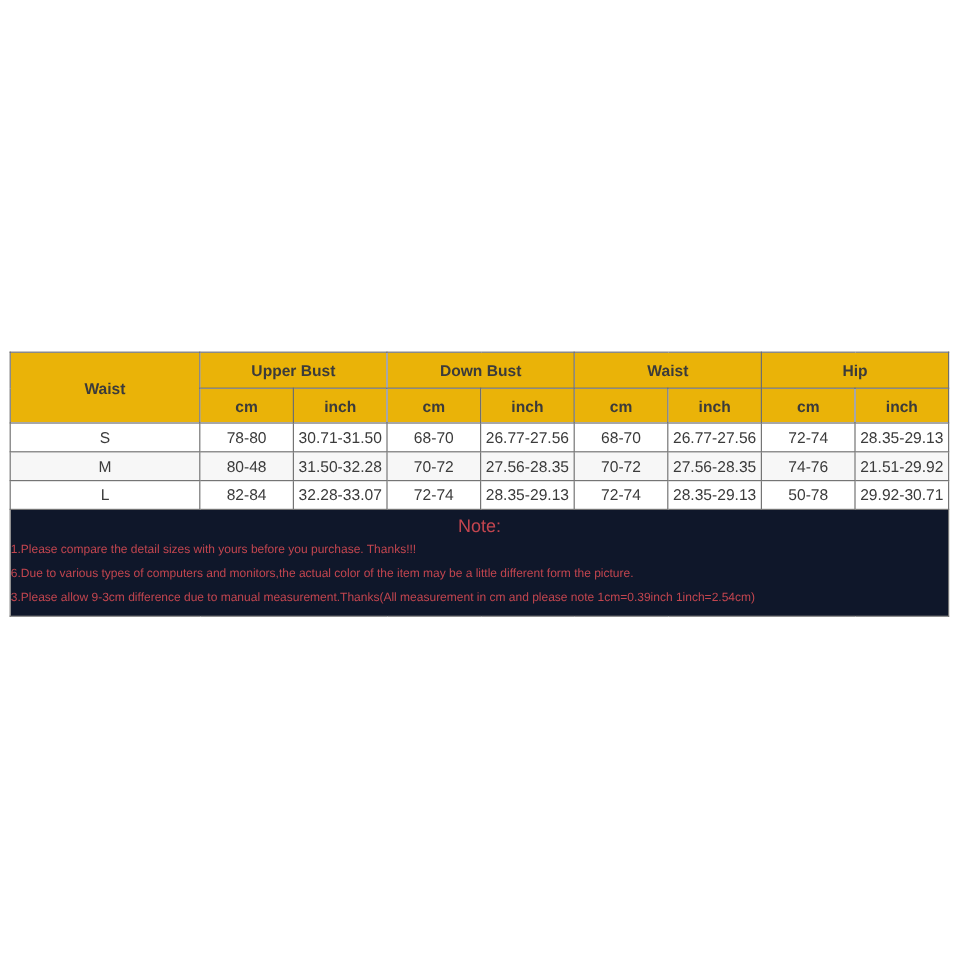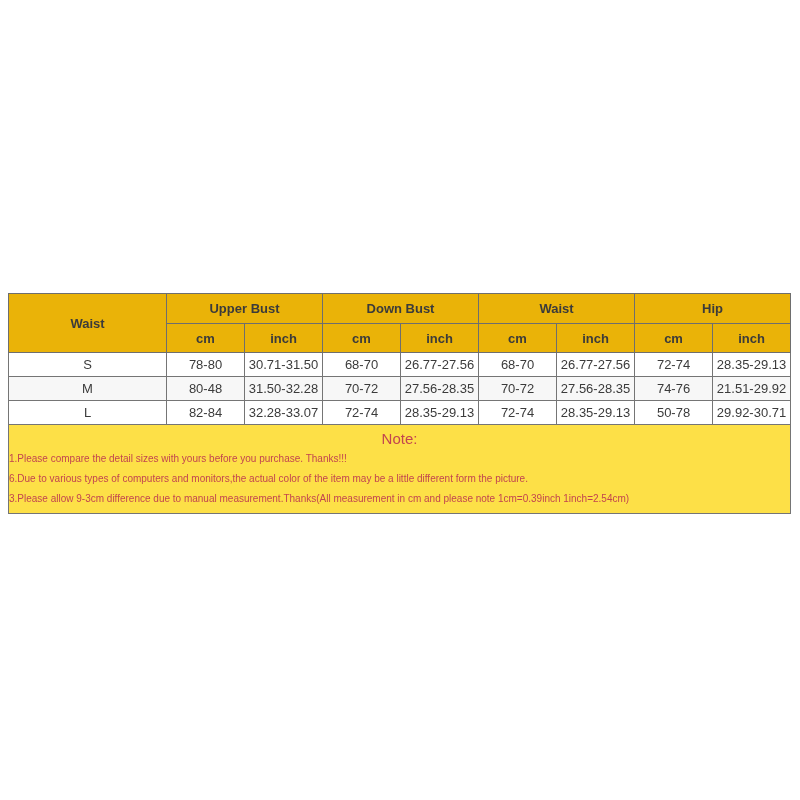--- a/index.html
+++ b/index.html
@@ -42,21 +42,21 @@
     font-weight: bold;
   }
   tr.group-row th { height: 29px; }
   tr.unit-row th  { height: 28px; }
   tr.data-row td  { height: 23px; background: #ffffff; }
   tr.data-row.alt td { background: #f7f7f7; }
   td.note-cell {
     height: 88px;
     vertical-align: top;
     padding-top: 8px;
-    background: #fde047;
+    background: #0f172a;
     white-space: normal;
   }
   .note-title {
     font-size: 15px;
     line-height: 20px;
     color: #c2454f;
     text-align: center;
   }
   .note-line {
     font-size: 10px;

